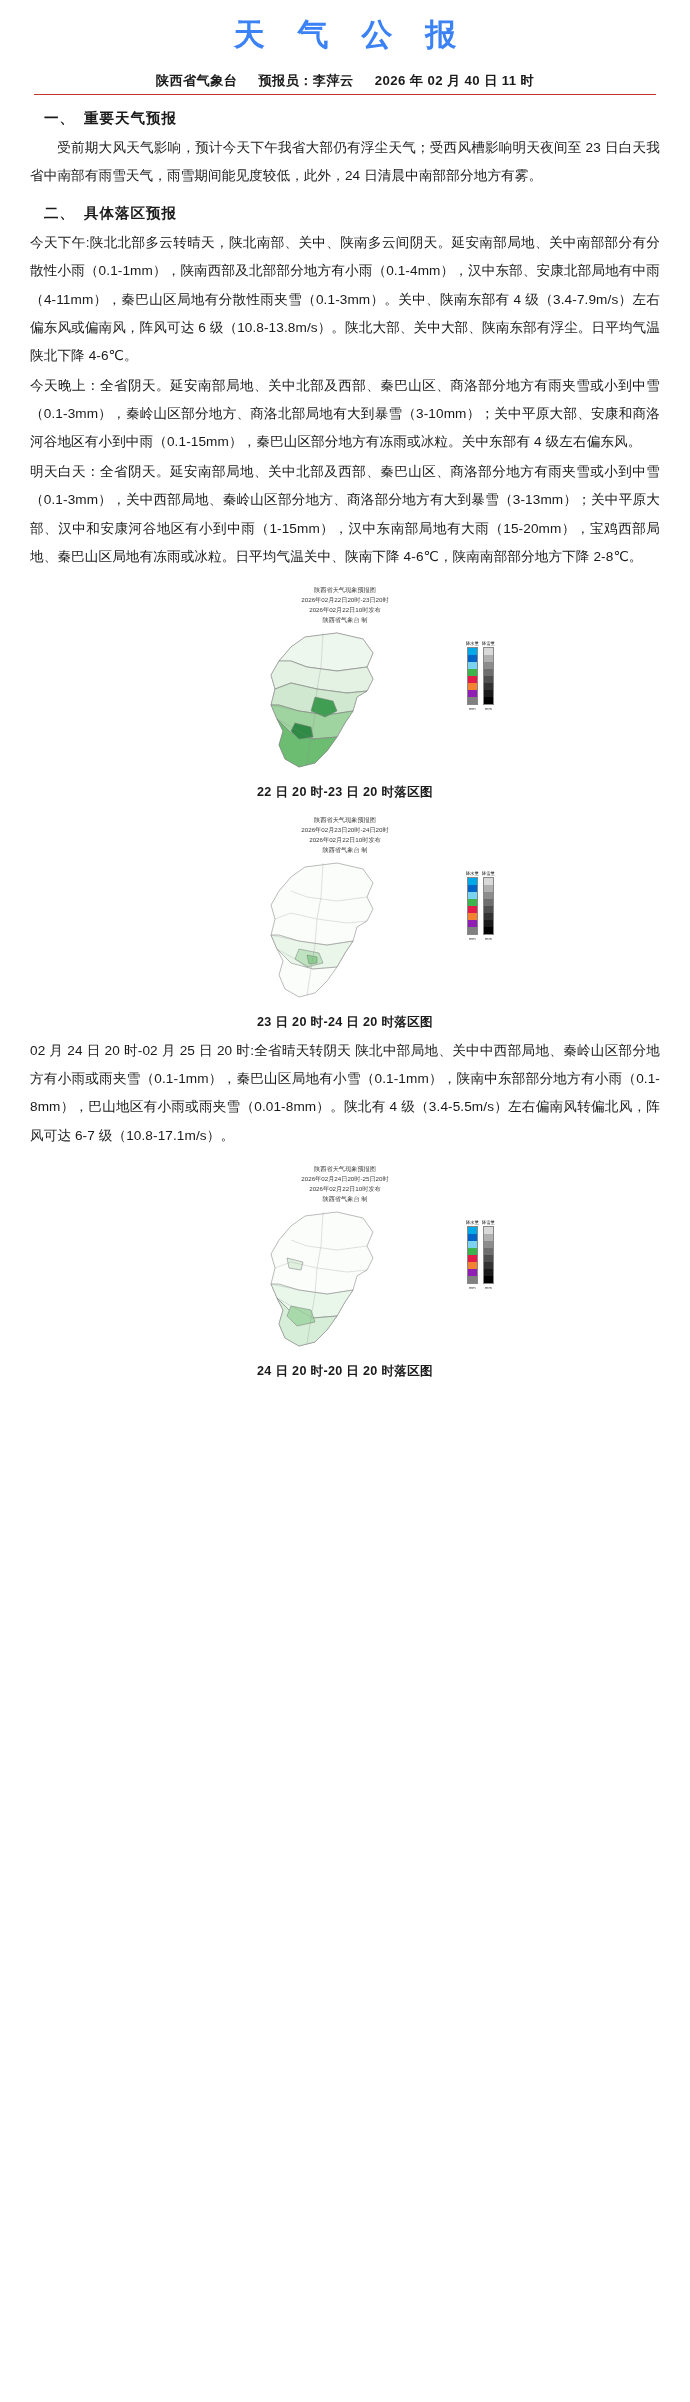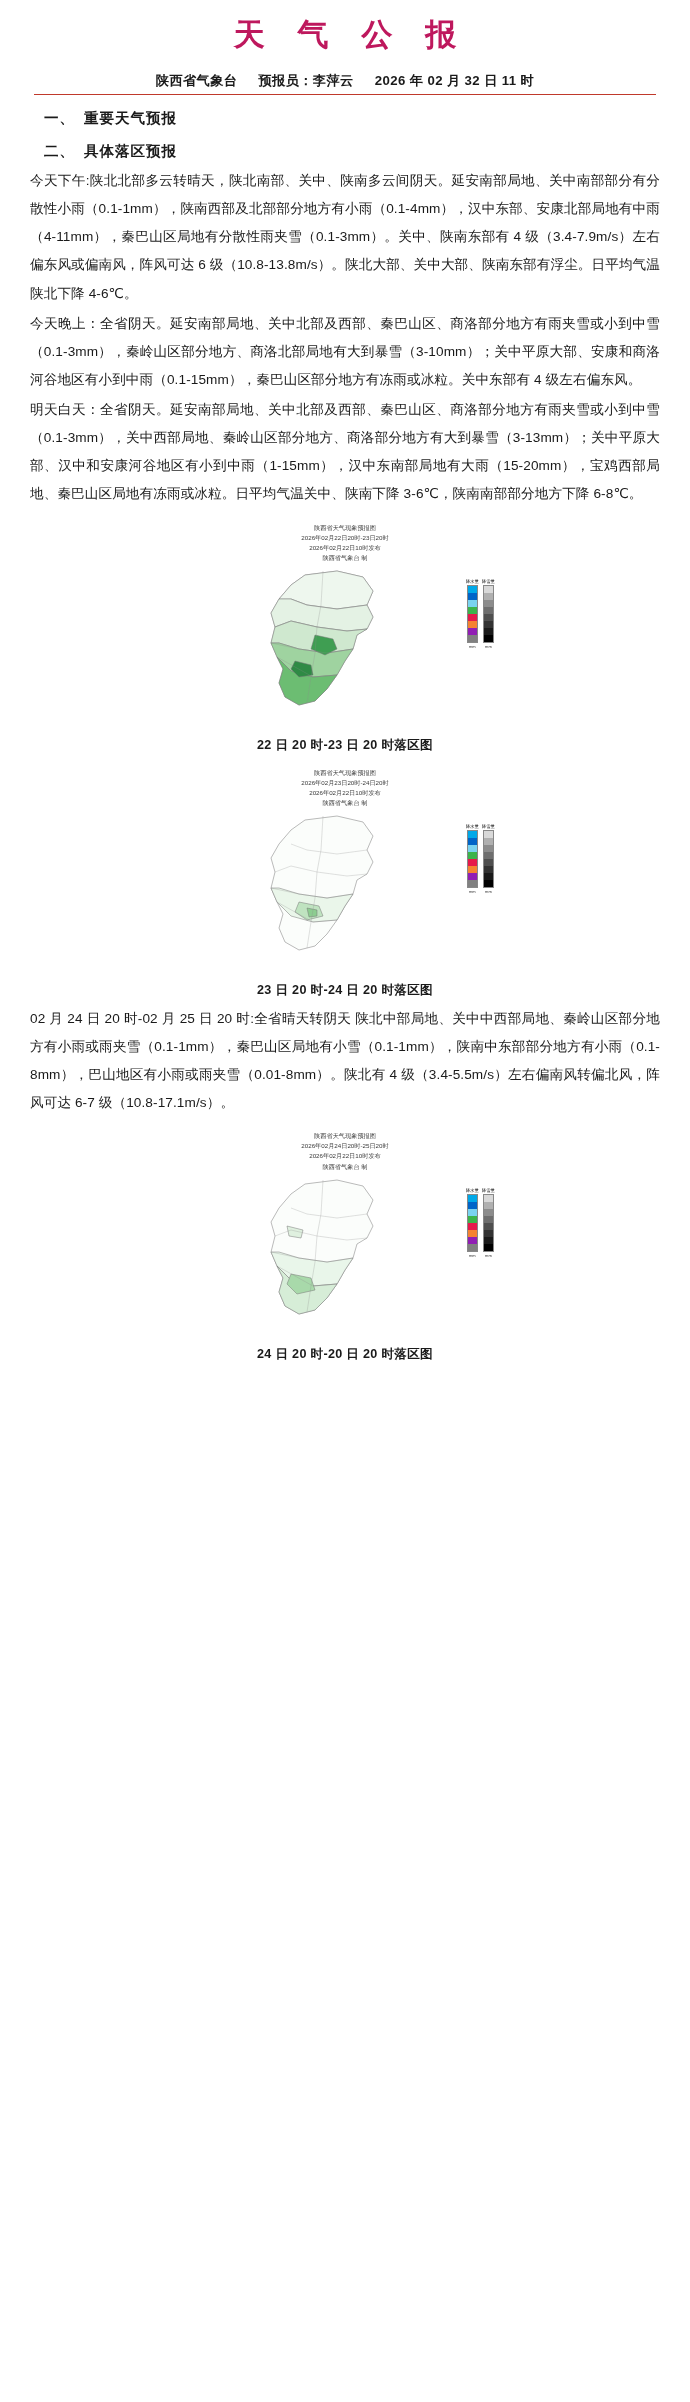--- a/index.html
+++ b/index.html
@@ -9,21 +9,21 @@
     font-family:"Liberation Sans","DejaVu Sans",sans-serif;
     color:#1a1a1a;
     -webkit-font-smoothing:antialiased;
   }
   .page{width:690px;position:relative;padding:0;box-sizing:border-box;}
 
   
   .title-wrap{text-align:center;padding:14px 0 10px 0;}
   .doc-title{
     display:inline-block;
-    color:#be185d;
+    color:#3b82f6;
     font-size:31px;
     font-weight:bold;
     letter-spacing:11px;
     text-indent:11px;
     font-family:"DejaVu Sans","Liberation Sans",sans-serif;
   }
 
   
   .byline-wrap{padding:6px 34px 0 34px;}
   .byline{
@@ -73,21 +73,21 @@
     position:relative;
     width:316px;
     height:150px;
     margin:0 auto;
     background:#ffffff;
   }
   .map-svg{display:block;}
   .fig-cap{
     font-size:12.6px;
     font-weight:bold;
-    margin-top:22px;
+    margin-top:7px;
     letter-spacing:.3px;
   }
   
   .legend{position:absolute;top:14px;right:8px;display:flex;gap:3px;}
   .lg-col{display:flex;flex-direction:column;align-items:center;}
   .lg-title{font-size:4.4px;color:#222;margin-bottom:1px;white-space:nowrap;}
   .lg-bar{width:9px;display:flex;flex-direction:column;border:.4px solid #888;}
   .lg-bar span{display:block;height:7px;}
   .lg-foot{font-size:4px;color:#333;margin-top:1px;white-space:nowrap;}
 </style>
@@ -99,36 +99,37 @@
   <div class="title-wrap">
     <div class="doc-title">天 气 公 报</div>
   </div>
 
   <div class="byline-wrap">
     <div class="byline">
       <span>陕西省气象台</span>
       <span class="sp"></span>
       <span>预报员：李萍云</span>
       <span class="sp"></span>
-      <span>2026 年 02 月 32 日 11 时</span>
+      <span>2026 年 02 月 40 日 11 时</span>
     </div>
   </div>
 
   <div class="body-wrap">
 
     <div class="sec-head">
       <span class="num">一、</span><span>重要天气预报</span>
     </div>
+    <p class="para indent">受前期大风天气影响，预计今天下午我省大部仍有浮尘天气；受西风槽影响明天夜间至 23 日白天我省中南部有雨雪天气，雨雪期间能见度较低，此外，24 日清晨中南部部分地方有雾。</p>
 
     <div class="sec-head">
       <span class="num">二、</span><span>具体落区预报</span>
     </div>
     <p class="para">今天下午:陕北北部多云转晴天，陕北南部、关中、陕南多云间阴天。延安南部局地、关中南部部分有分散性小雨（0.1-1mm），陕南西部及北部部分地方有小雨（0.1-4mm），汉中东部、安康北部局地有中雨（4-11mm），秦巴山区局地有分散性雨夹雪（0.1-3mm）。关中、陕南东部有 4 级（3.4-7.9m/s）左右偏东风或偏南风，阵风可达 6 级（10.8-13.8m/s）。陕北大部、关中大部、陕南东部有浮尘。日平均气温陕北下降 4-6℃。</p>
     <p class="para">今天晚上：全省阴天。延安南部局地、关中北部及西部、秦巴山区、商洛部分地方有雨夹雪或小到中雪（0.1-3mm），秦岭山区部分地方、商洛北部局地有大到暴雪（3-10mm）；关中平原大部、安康和商洛河谷地区有小到中雨（0.1-15mm），秦巴山区部分地方有冻雨或冰粒。关中东部有 4 级左右偏东风。</p>
-    <p class="para">明天白天：全省阴天。延安南部局地、关中北部及西部、秦巴山区、商洛部分地方有雨夹雪或小到中雪（0.1-3mm），关中西部局地、秦岭山区部分地方、商洛部分地方有大到暴雪（3-13mm）；关中平原大部、汉中和安康河谷地区有小到中雨（1-15mm），汉中东南部局地有大雨（15-20mm），宝鸡西部局地、秦巴山区局地有冻雨或冰粒。日平均气温关中、陕南下降 3-6℃，陕南南部部分地方下降 6-8℃。</p>
+    <p class="para">明天白天：全省阴天。延安南部局地、关中北部及西部、秦巴山区、商洛部分地方有雨夹雪或小到中雪（0.1-3mm），关中西部局地、秦岭山区部分地方、商洛部分地方有大到暴雪（3-13mm）；关中平原大部、汉中和安康河谷地区有小到中雨（1-15mm），汉中东南部局地有大雨（15-20mm），宝鸡西部局地、秦巴山区局地有冻雨或冰粒。日平均气温关中、陕南下降 4-6℃，陕南南部部分地方下降 2-8℃。</p>
 
     <figure>
       <div class="fig-inner">
         <div class="fig-head">
           <div>陕西省天气现象预报图</div>
           <div>2026年02月22日20时-23日20时</div>
           <div>2026年02月22日10时发布</div>
           <div>陕西省气象台 制</div>
         </div>
         <div class="map-area">

